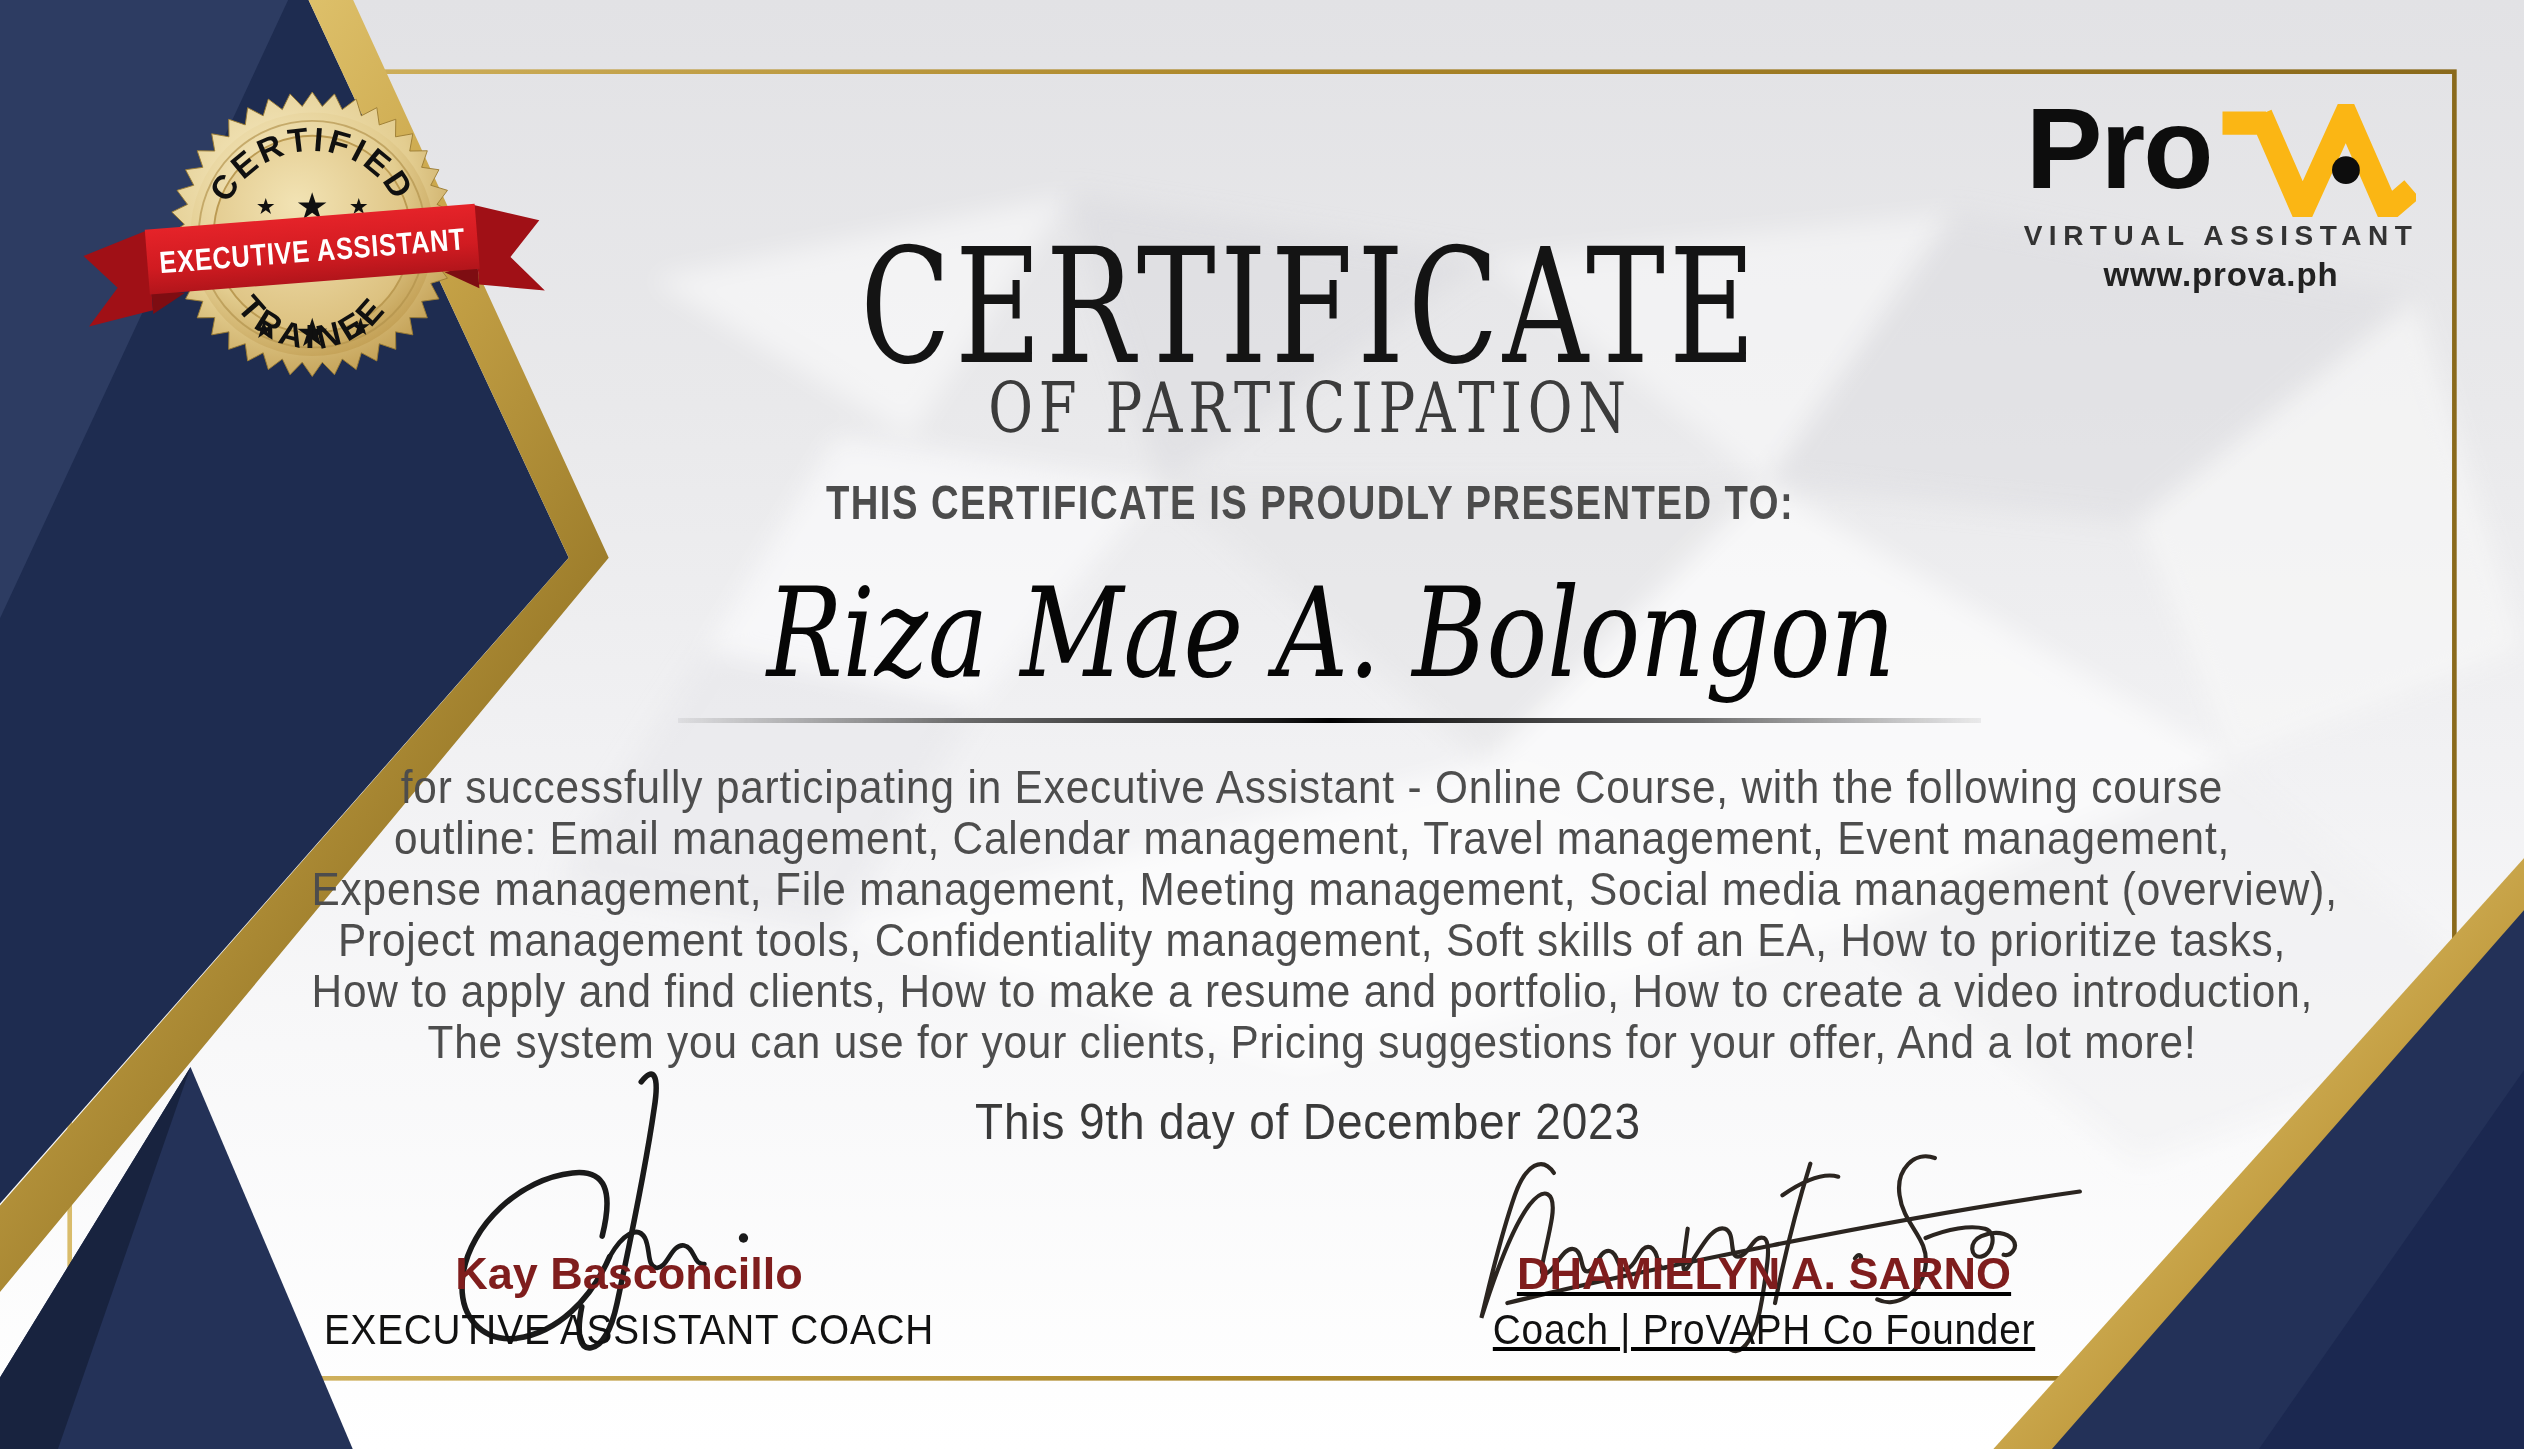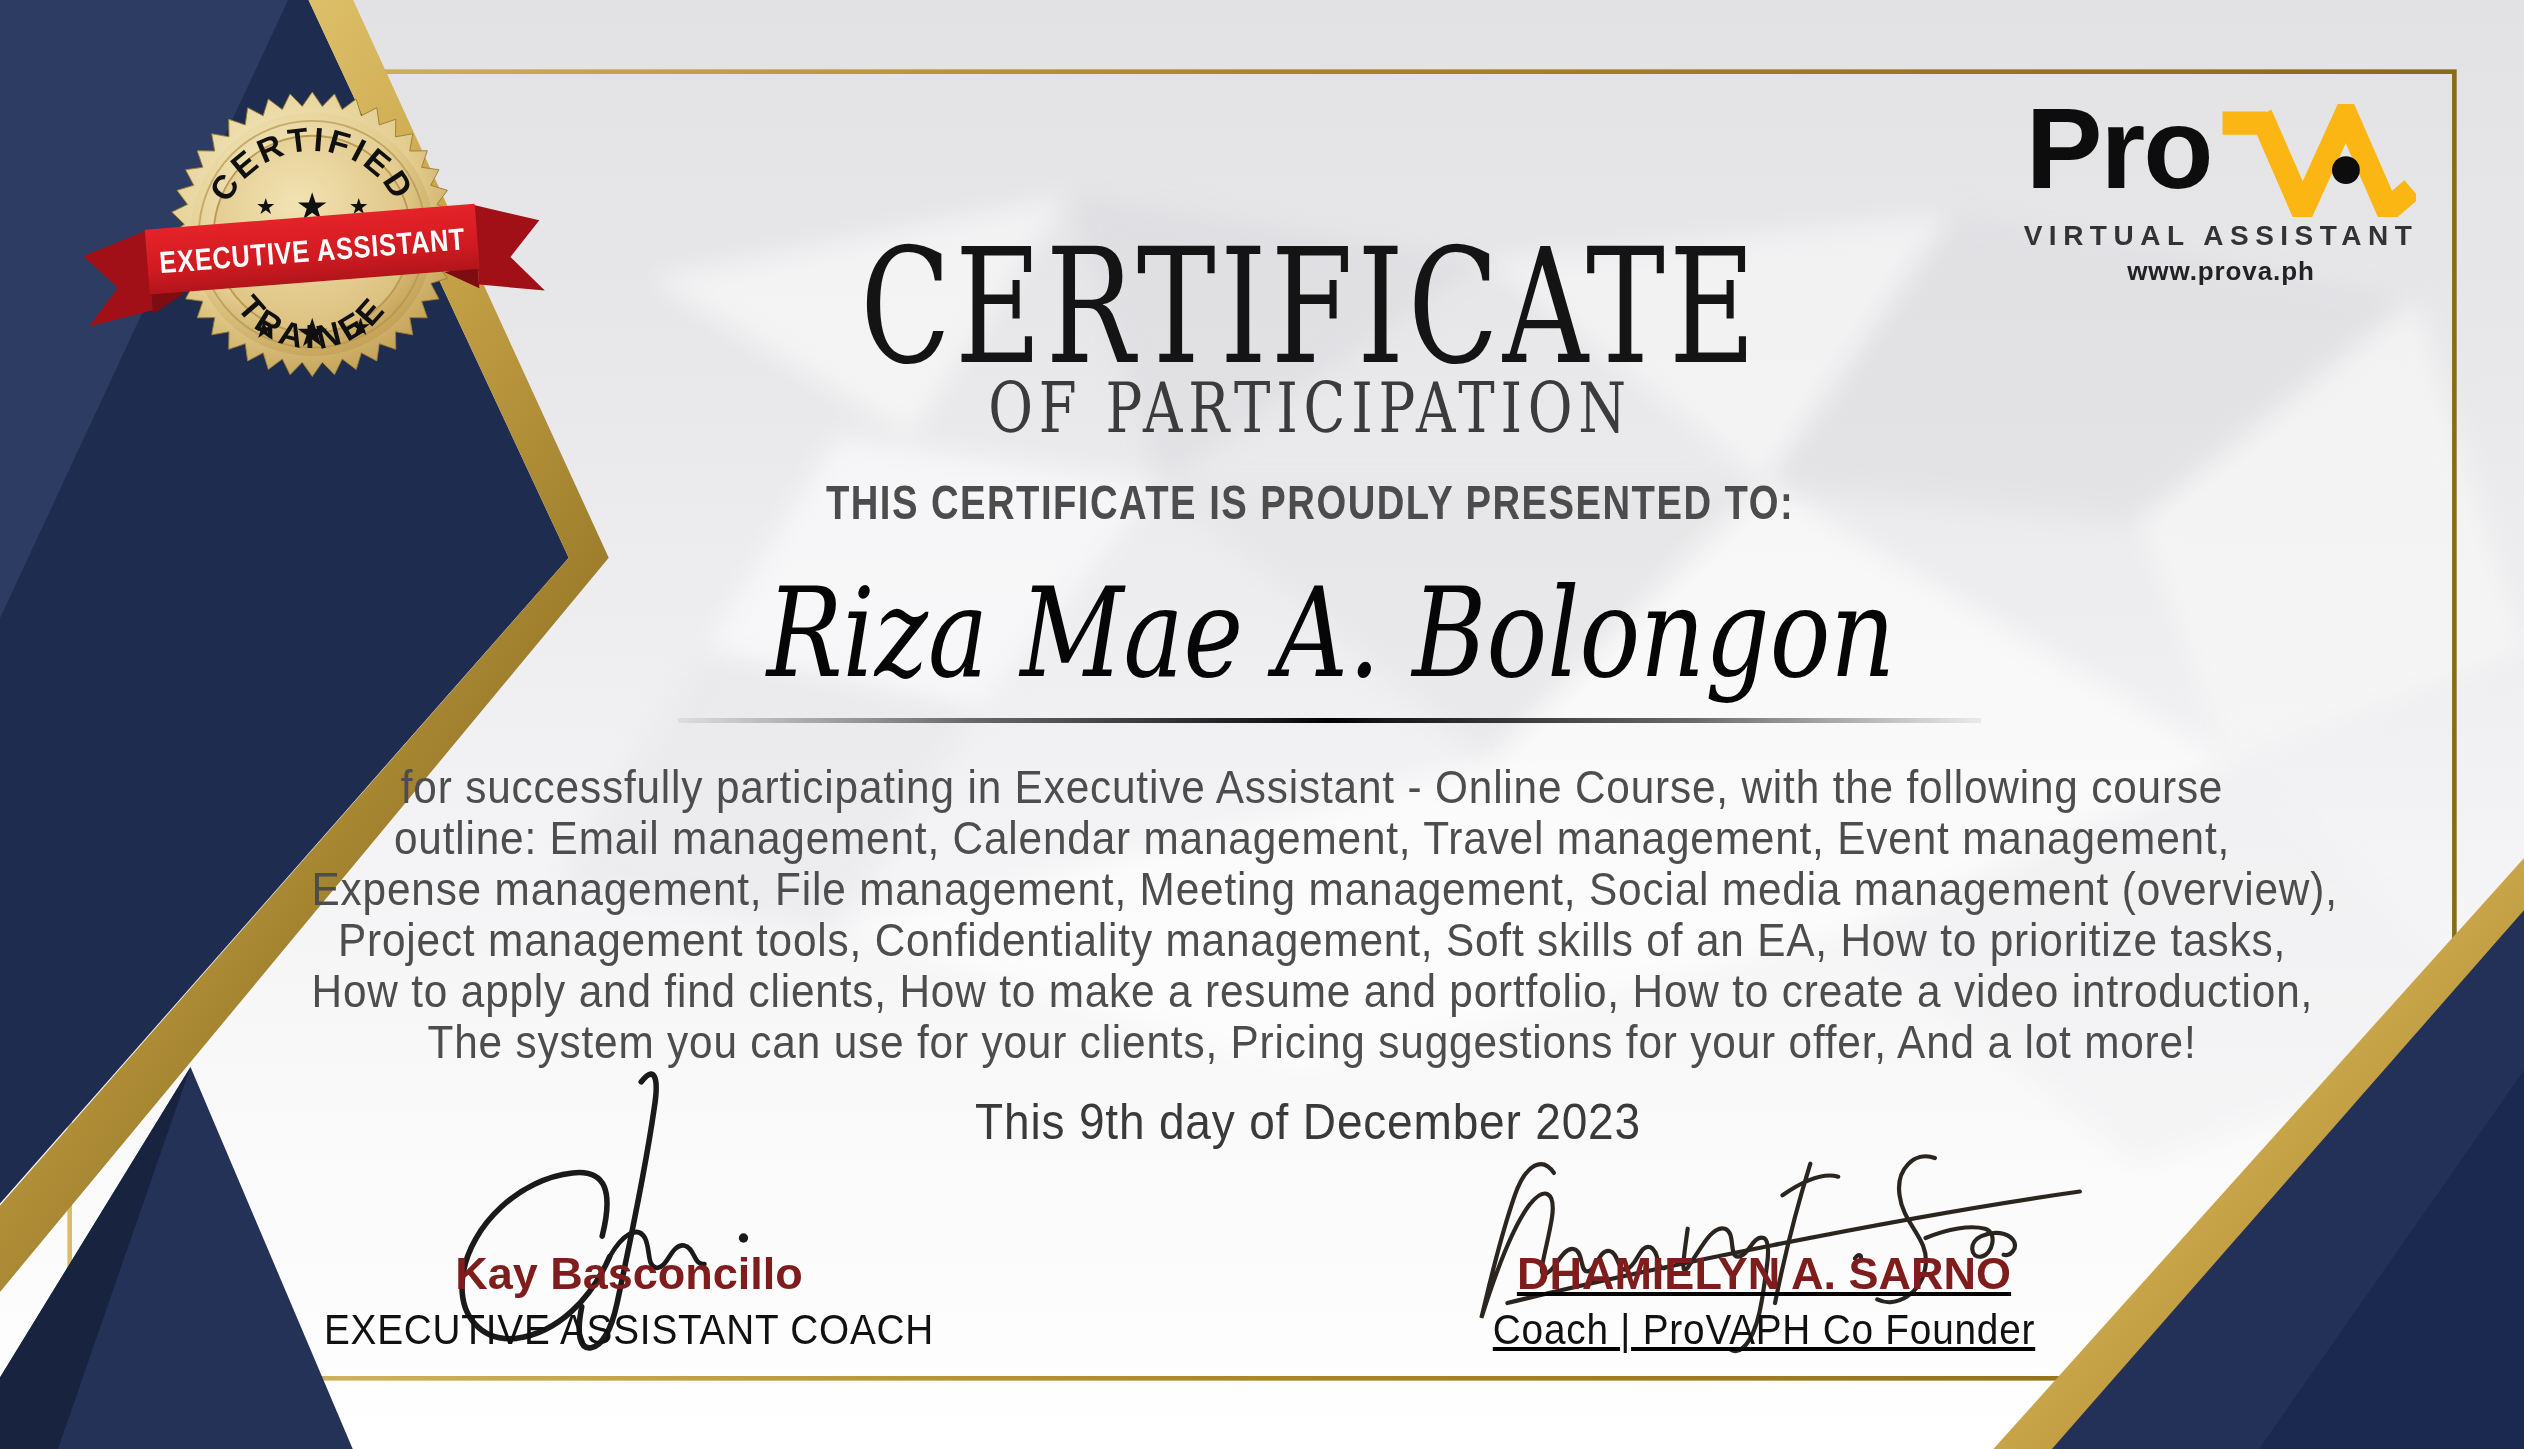--- a/index.html
+++ b/index.html
@@ -35,21 +35,21 @@
   .sig-left{left:629px;transform:translateX(-50%);}
   .sig-right{left:1764px;transform:translateX(-50%);text-decoration:underline;}
   .signame{font-size:45px;font-weight:700;color:#7f1d1d;line-height:1.1;white-space:nowrap;}
   .sigtitle{font-size:43px;font-weight:400;color:#111;line-height:1.1;margin-top:7.4px;
          white-space:nowrap;transform:scaleX(0.9);letter-spacing:0.9px;}
 
   .logo{left:2221px;top:104px;width:446px;transform:translateX(-50%);text-align:center;}
   .logo-row{display:flex;align-items:flex-start;justify-content:center;height:93px;}
   .logo-pro{font-size:115px;font-weight:700;line-height:0.78;color:#0d0d0d;letter-spacing:-1.9px;}
   .logo-tag{font-size:28px;font-weight:700;color:#333;letter-spacing:6.5px;margin-top:23px;white-space:nowrap;}
-  .logo-web{font-size:26px;font-weight:700;color:#222;letter-spacing:0.9px;margin-top:3.7px;white-space:nowrap;}
+  .logo-web{font-size:33px;font-weight:700;color:#222;letter-spacing:0.9px;margin-top:3.7px;white-space:nowrap;}
 </style>
 </head>
 <body>
 
 <svg id="texture" width="2525" height="1450" viewBox="0 0 2717 1560">
   <defs>
       <filter id="soft" x="-20%" y="-20%" width="140%" height="140%">
         <feGaussianBlur stdDeviation="14"></feGaussianBlur>
       </filter>
     </defs>

